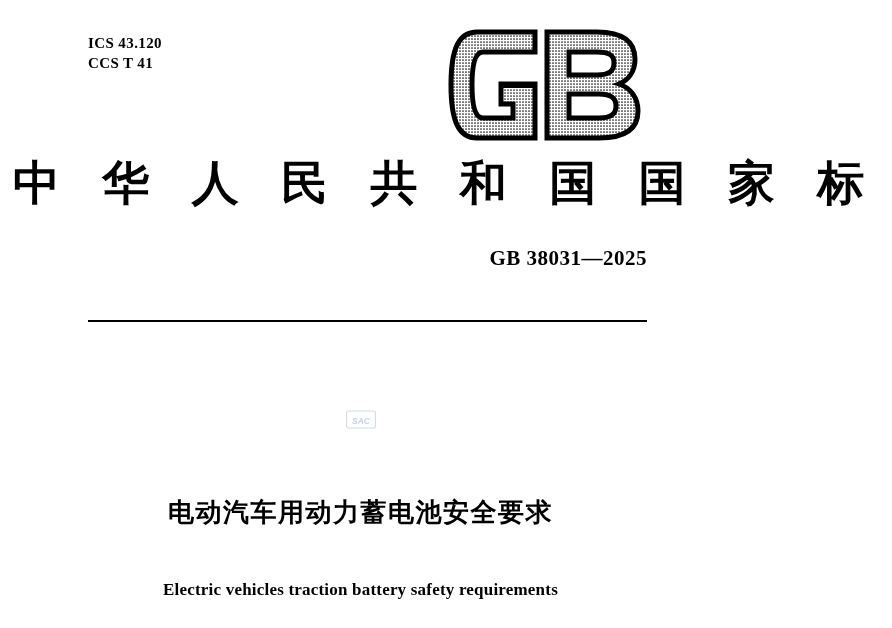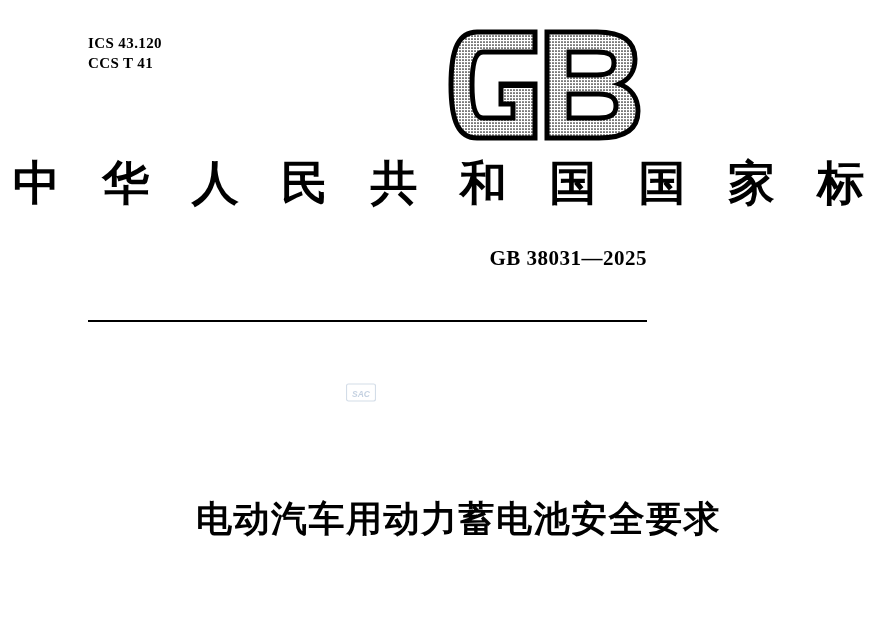--- a/index.html
+++ b/index.html
@@ -91,38 +91,38 @@
     right: 74px;
     top: 320px;
     height: 2px;
     background: #000000;
   }
 
   
   .emblem {
     position: absolute;
     left: 50%;
-    top: 380px;
+    top: 407px;
     transform: translateX(-50%);
     width: 30px;
     height: 26px;
     opacity: 0.45;
     font-style: italic;
   }
 
   
   .doc-title-cn {
     position: absolute;
     left: 0;
     right: 0;
     top: 495px;
-    text-align: right;
+    text-align: center;
     font-family: "DejaVu Serif", serif;
     font-weight: bold;
-    font-size: 36px;
+    font-size: 26px;
     letter-spacing: 1.5px;
     white-space: nowrap;
   }
   .doc-title-en {
     position: absolute;
     left: 0;
     right: 0;
     top: 580px;
     text-align: center;
     font-family: "Liberation Serif", serif;
@@ -195,14 +195,15 @@
   <div class="rule"></div>
 
   <div class="emblem">
     <svg viewBox="0 0 30 26" width="30" height="26">
       <rect x="0.5" y="4" width="29" height="17" rx="2" fill="none" stroke="#9fb4cd" stroke-width="1.2"></rect>
       <text x="15" y="16.5" text-anchor="middle" font-family="Liberation Sans, sans-serif" font-size="8.5" font-weight="bold" fill="#7f9bbd">SAC</text>
     </svg>
   </div>
 
   <div class="doc-title-cn">电动汽车用动力蓄电池安全要求</div>
+  <div class="doc-title-en">Electric vehicles traction battery safety requirements</div>
 
 </div>
 
 </body></html>

